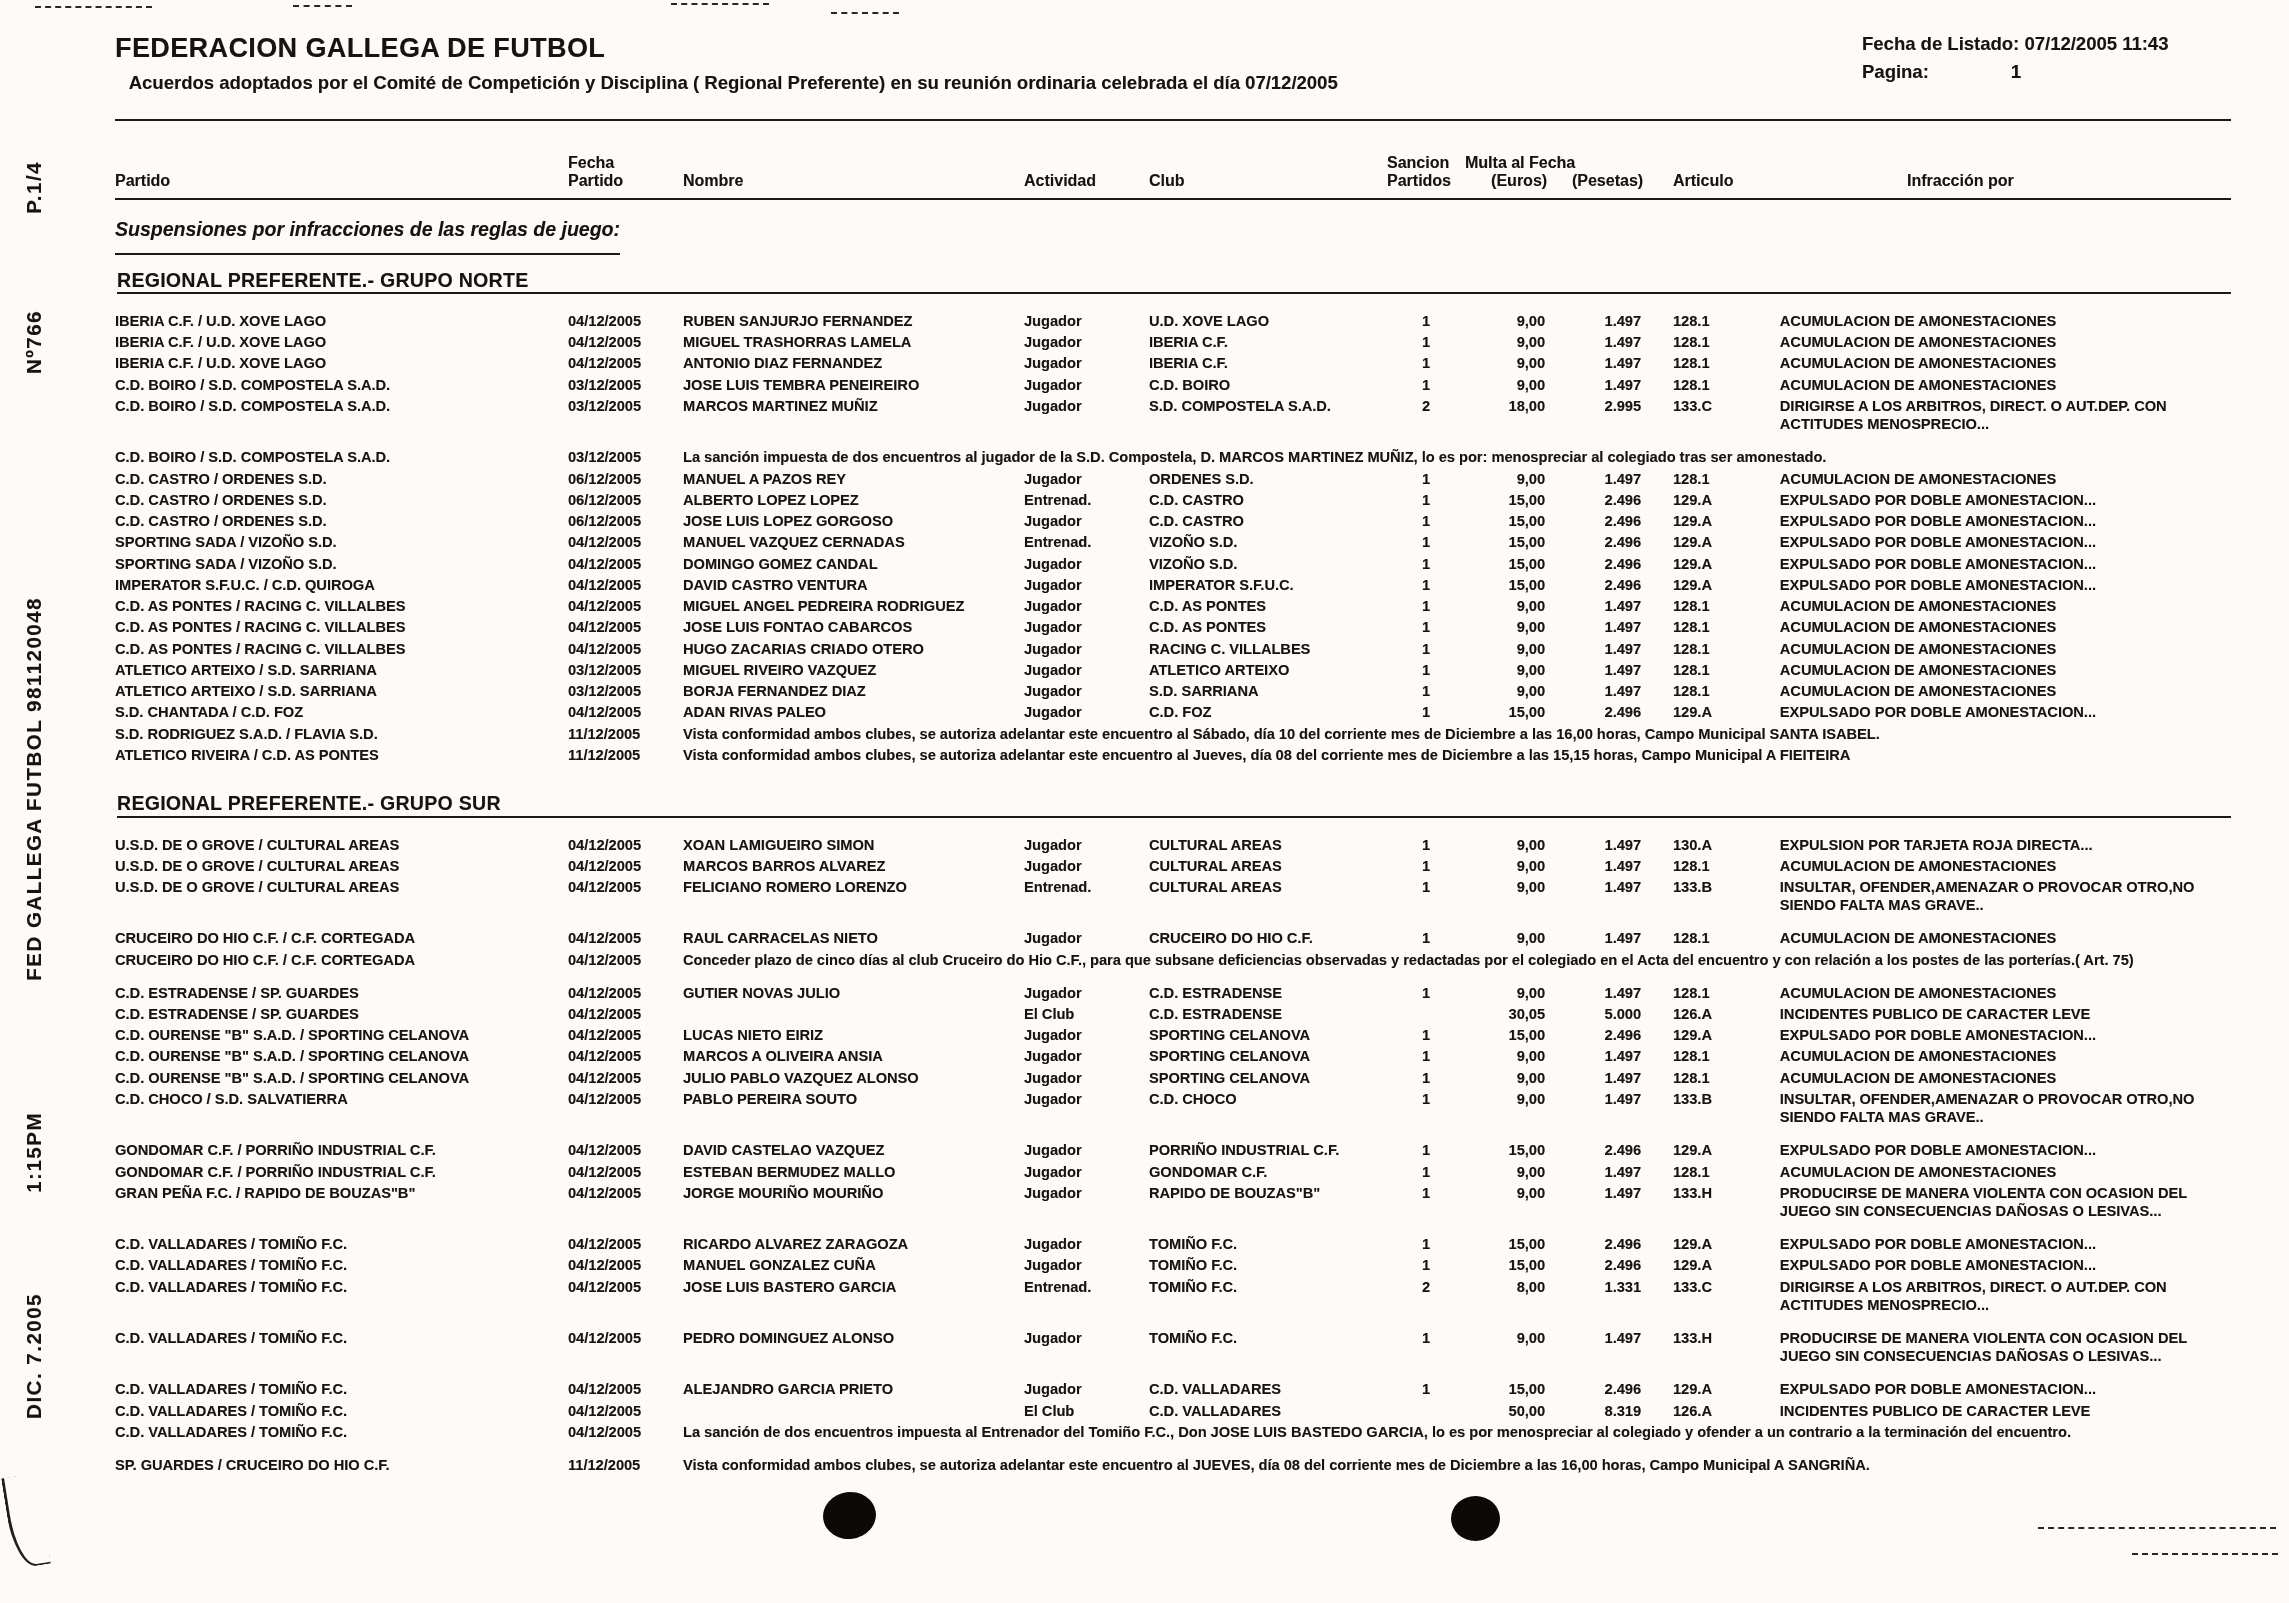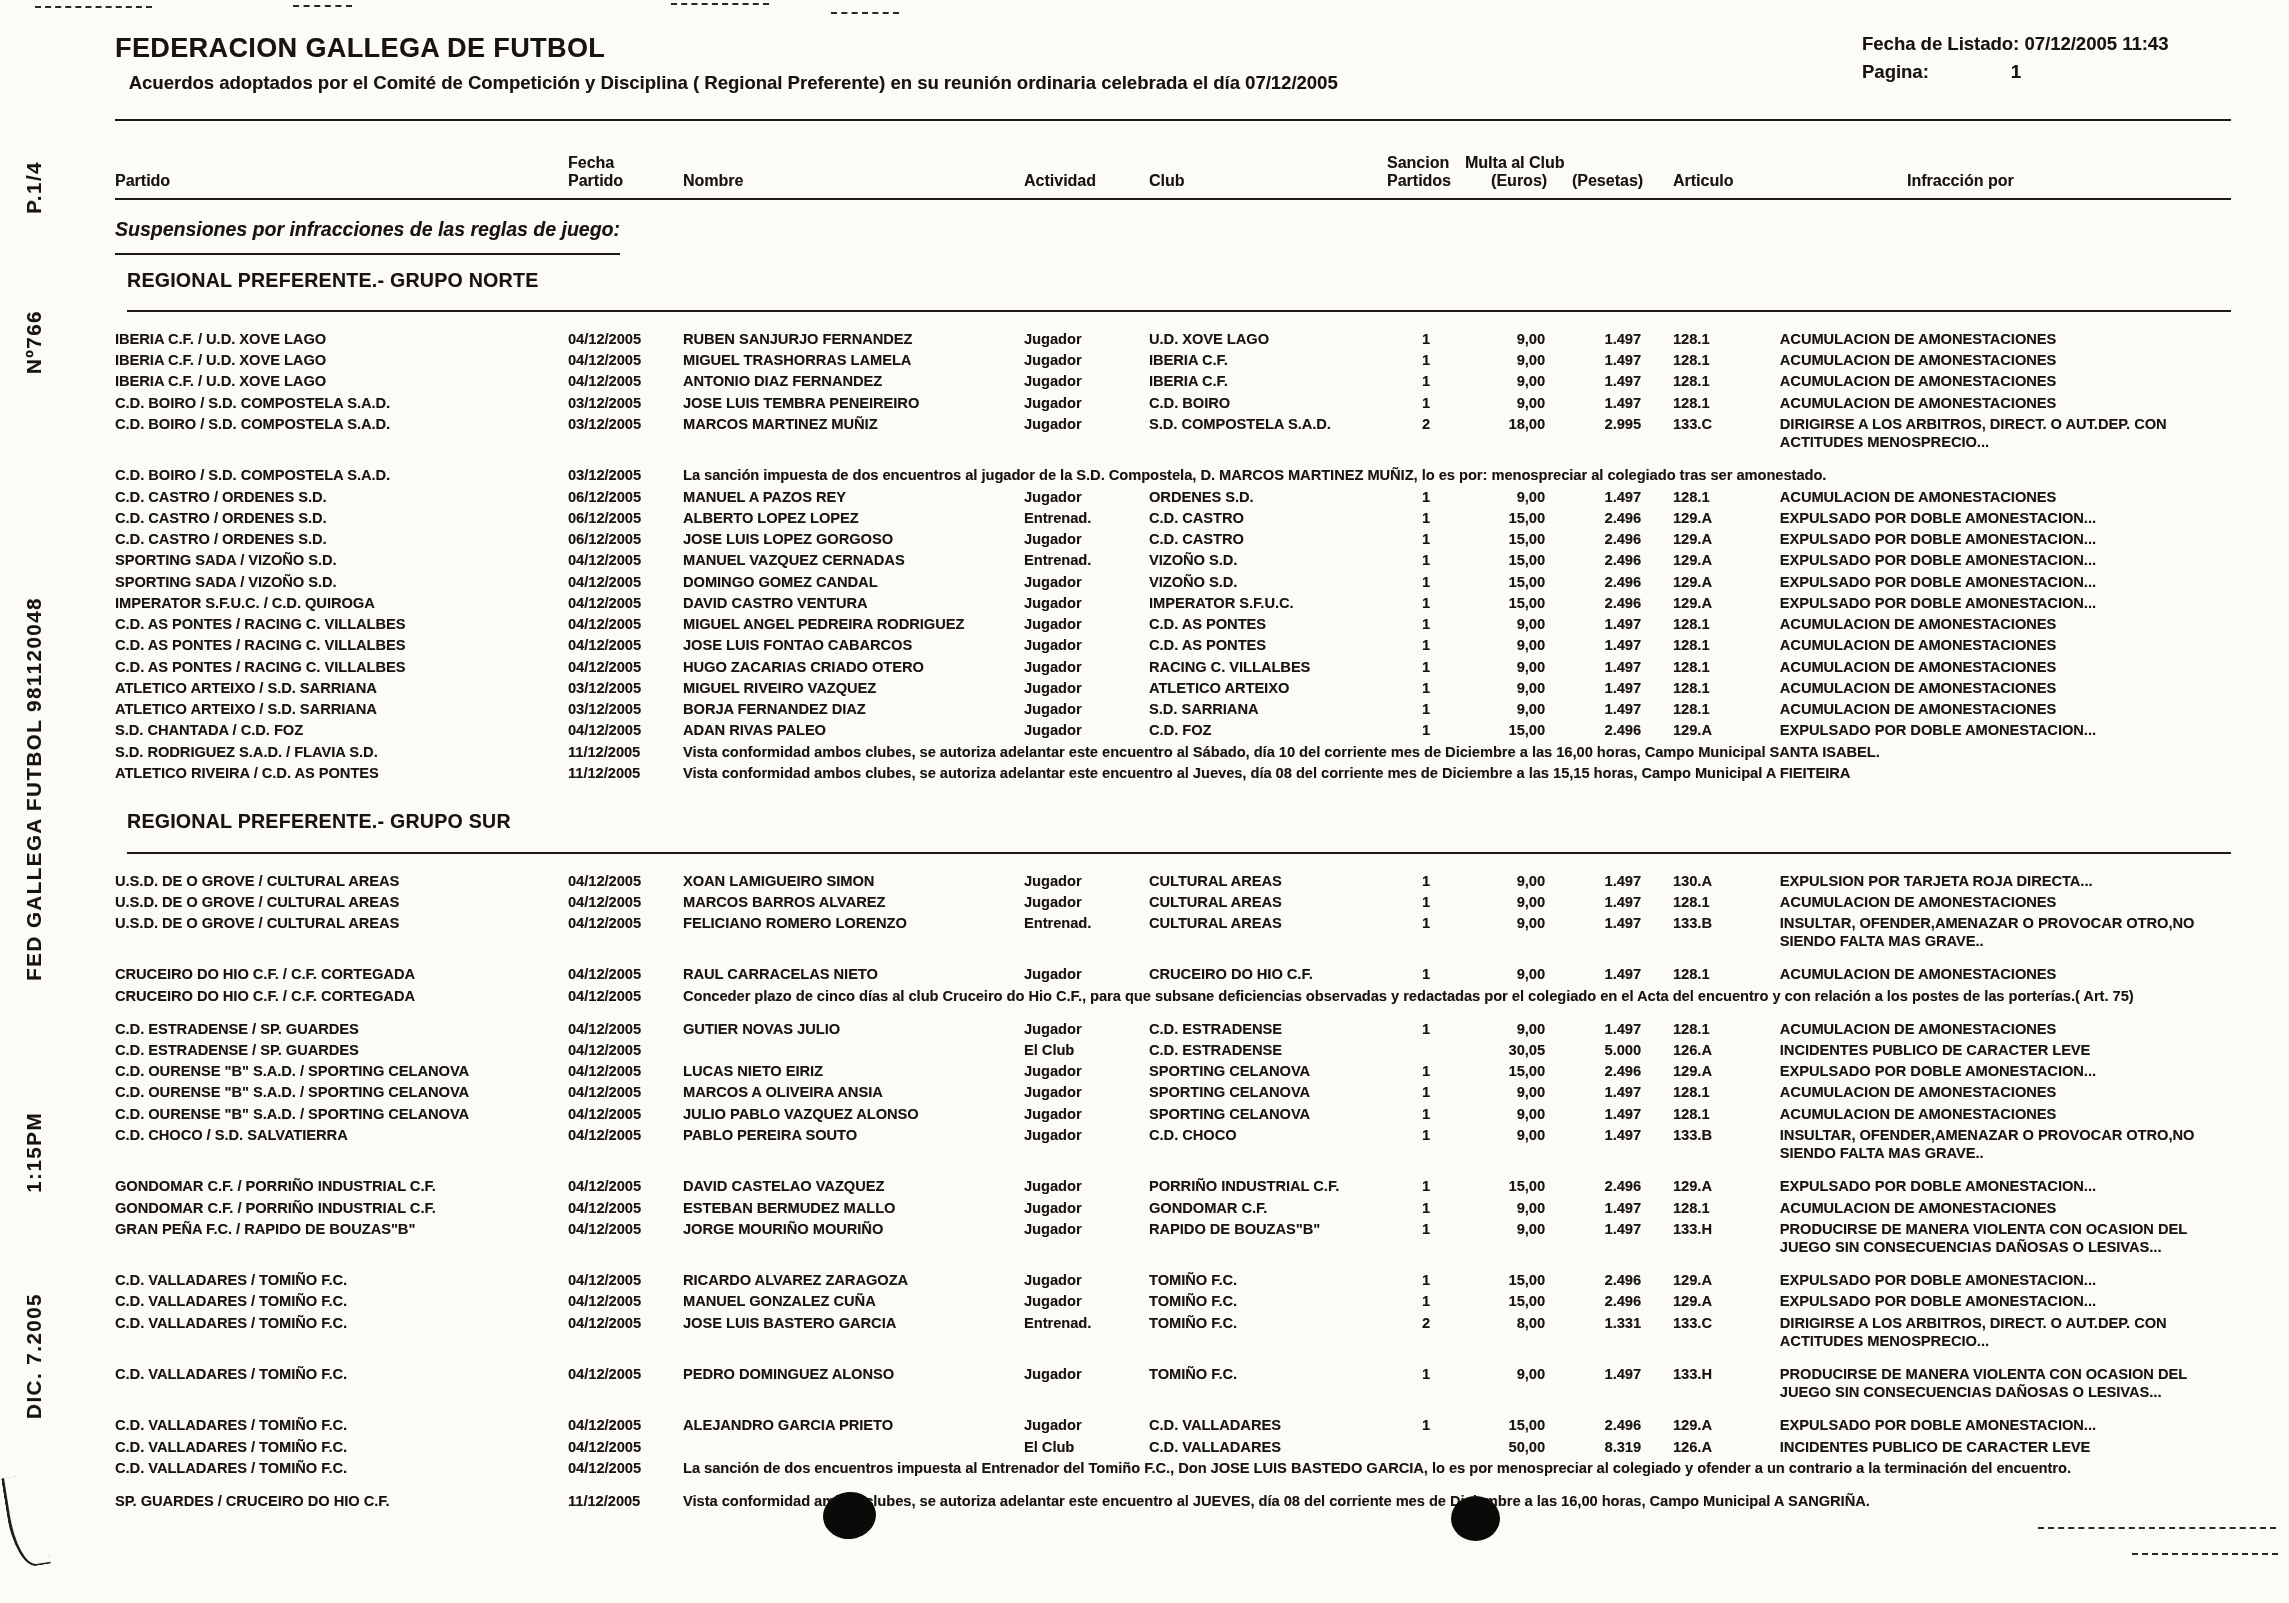--- a/index.html
+++ b/index.html
@@ -60,21 +60,21 @@
   .h-multa{grid-column:7/9;}
   .multa-sub{display:grid;grid-template-columns:86px 96px;}
   .multa-sub span{text-align:right;padding-right:3.9px;}
   .h-articulo{padding-left:26px;}
   .h-infraccion{padding-left:137px;white-space:nowrap;}
   
   .section-title{margin:17.6px 0 0 115px;font-size:19.5px;}
   .section-title .st{font-style:italic;border-bottom:2px solid #1d1a15;padding-bottom:13px;}
   #tbody{margin:0 59px 0 115px;font-size:14.6px;line-height:1.26;}
   .group-heading{margin:27px 0 17.6px 2px;font-size:19.5px;}
-  .gh-text{border-bottom:2px solid #1d1a15;padding-bottom:18px;letter-spacing:0.3px;margin-left:10px;}
+  .gh-text{border-bottom:2px solid #1d1a15;padding-bottom:0;letter-spacing:0.3px;}
   .trow{display:grid;grid-template-columns:453px 115px 341px 125px 238px 78px 86px 96px 123px 1fr;align-items:start;margin-bottom:2.9px;}
   .trow.gap{margin-top:14.6px;}
   .cell{padding-right:9.8px;}
   .c-sancion{text-align:center;padding-right:0;}
   .c-euros,.c-pesetas{text-align:right;padding-right:5.9px;}
   .c-articulo{padding-left:26px;}
   .c-infraccion{padding-left:9.8px;padding-right:0;}
   .c-note{grid-column:3/11;}
 </style>
 </head>
@@ -119,21 +119,21 @@
       <div>Partido</div>
     </div>
     <div class="hcell">Nombre</div>
     <div class="hcell">Actividad</div>
     <div class="hcell">Club</div>
     <div class="hcell h-sancion">
       <div>Sancion</div>
       <div>Partidos</div>
     </div>
     <div class="hcell h-multa">
-      <div>Multa al Club</div>
+      <div>Multa al Fecha</div>
       <div class="multa-sub">
         <span>(Euros)</span>
         <span>(Pesetas)</span>
       </div>
     </div>
     <div class="hcell h-articulo">Articulo</div>
     <div class="hcell h-infraccion">Infracción por</div>
   </div>
 
   <div class="section-title">

